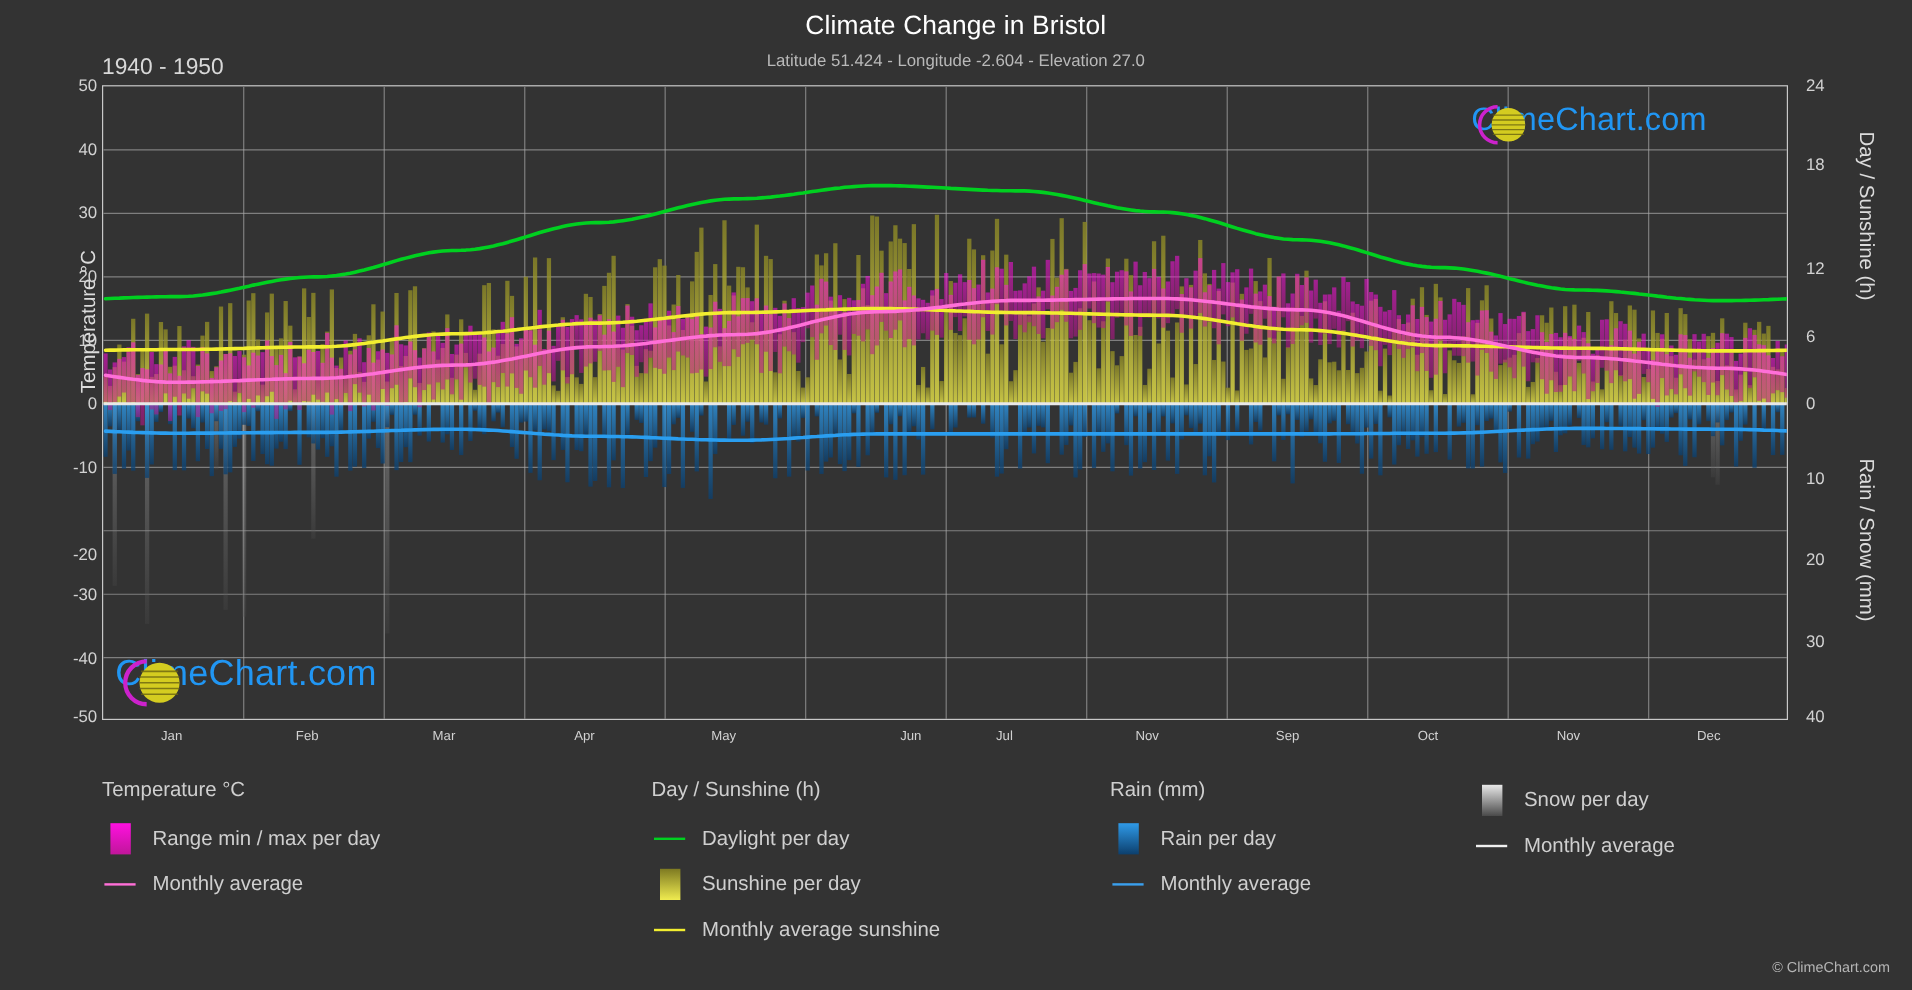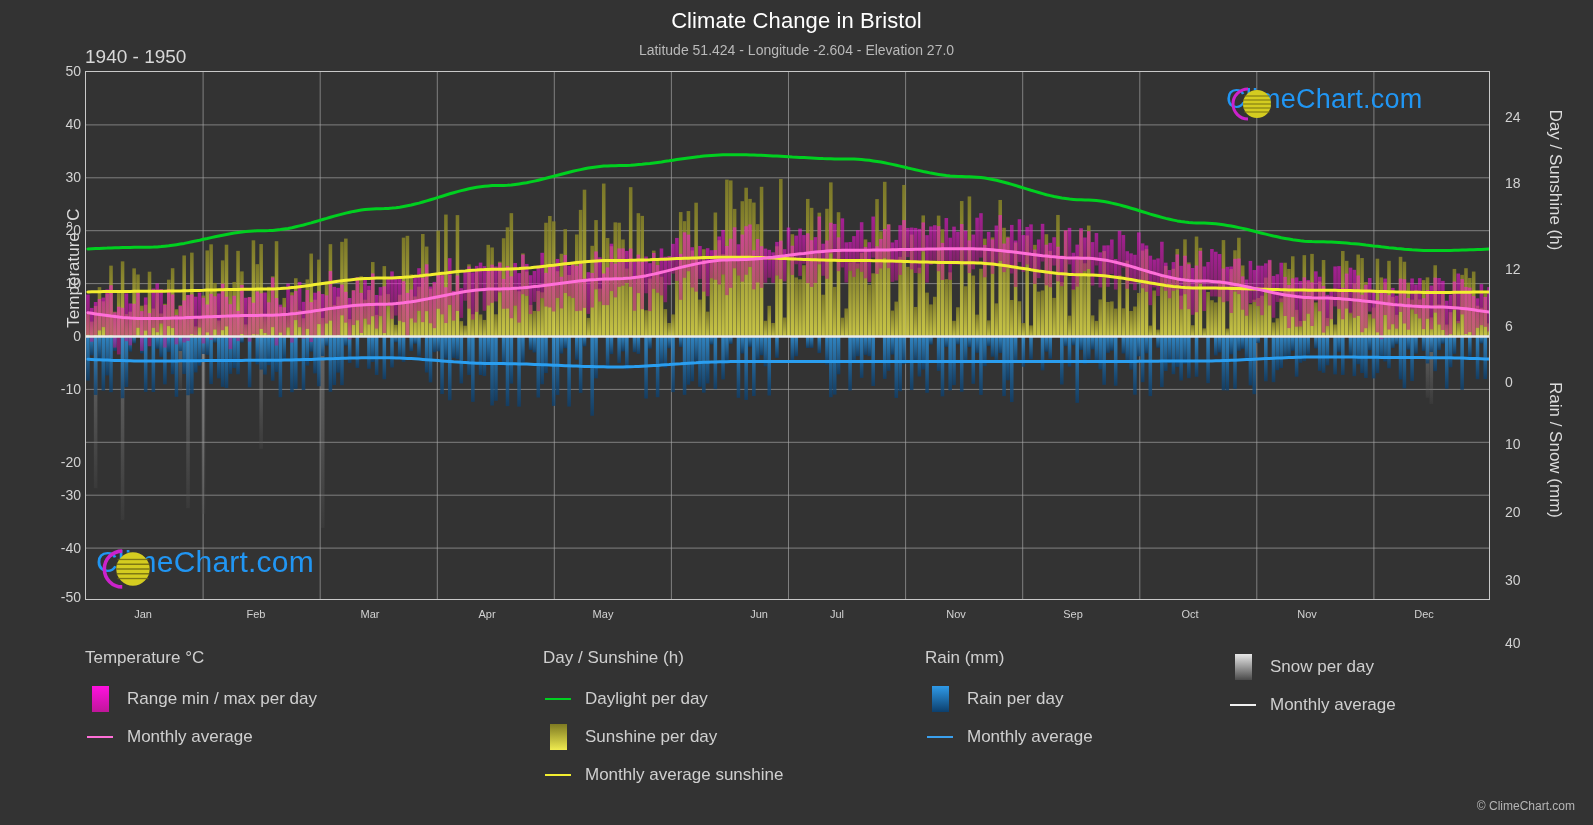--- a/index.html
+++ b/index.html
@@ -53,21 +53,21 @@
   }
   .ylab-r2{
     position:absolute;left:1470px;top:440px;width:170px;
     transform:rotate(90deg);transform-origin:50% 50%;
     text-align:center;font-size:17px;color:#dcdcdc;
   }
   .tick{
     position:absolute;font-size:14px;color:#d2d2d2;
   }
   .tick.left{right:1512px;text-align:right;width:60px;}
-  .tick.right{left:1505px;text-align:left;width:60px;margin-top:46px;}
+  .tick.right{left:1505px;text-align:left;width:60px;}
   .xtick{
     position:absolute;font-size:11px;color:#d2d2d2;
     text-align:center;width:80px;top:608px;
   }
 
   
   .legend{position:absolute;left:0;top:648px;width:1593px;height:150px;}
   .lg-col{position:absolute;top:0;}
   .lg-title{font-size:17px;color:#cfcfcf;margin-bottom:12px;}
   .lg-row{display:flex;align-items:center;height:38px;}

